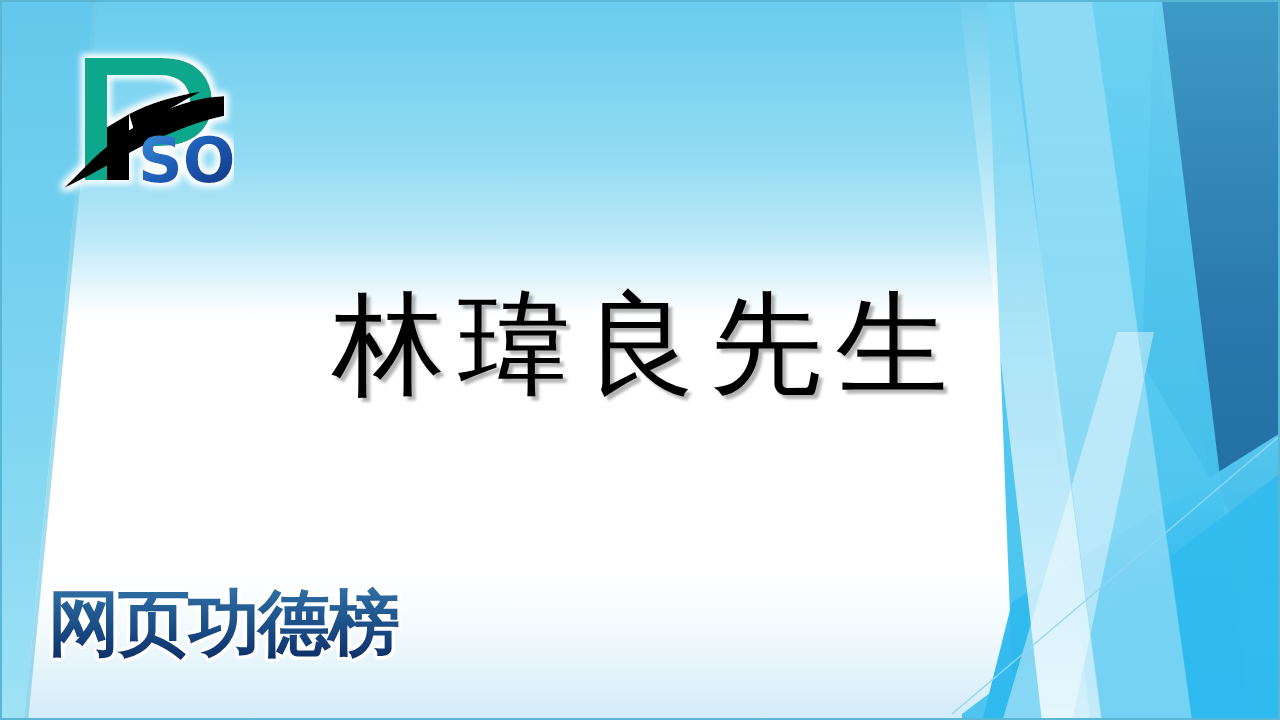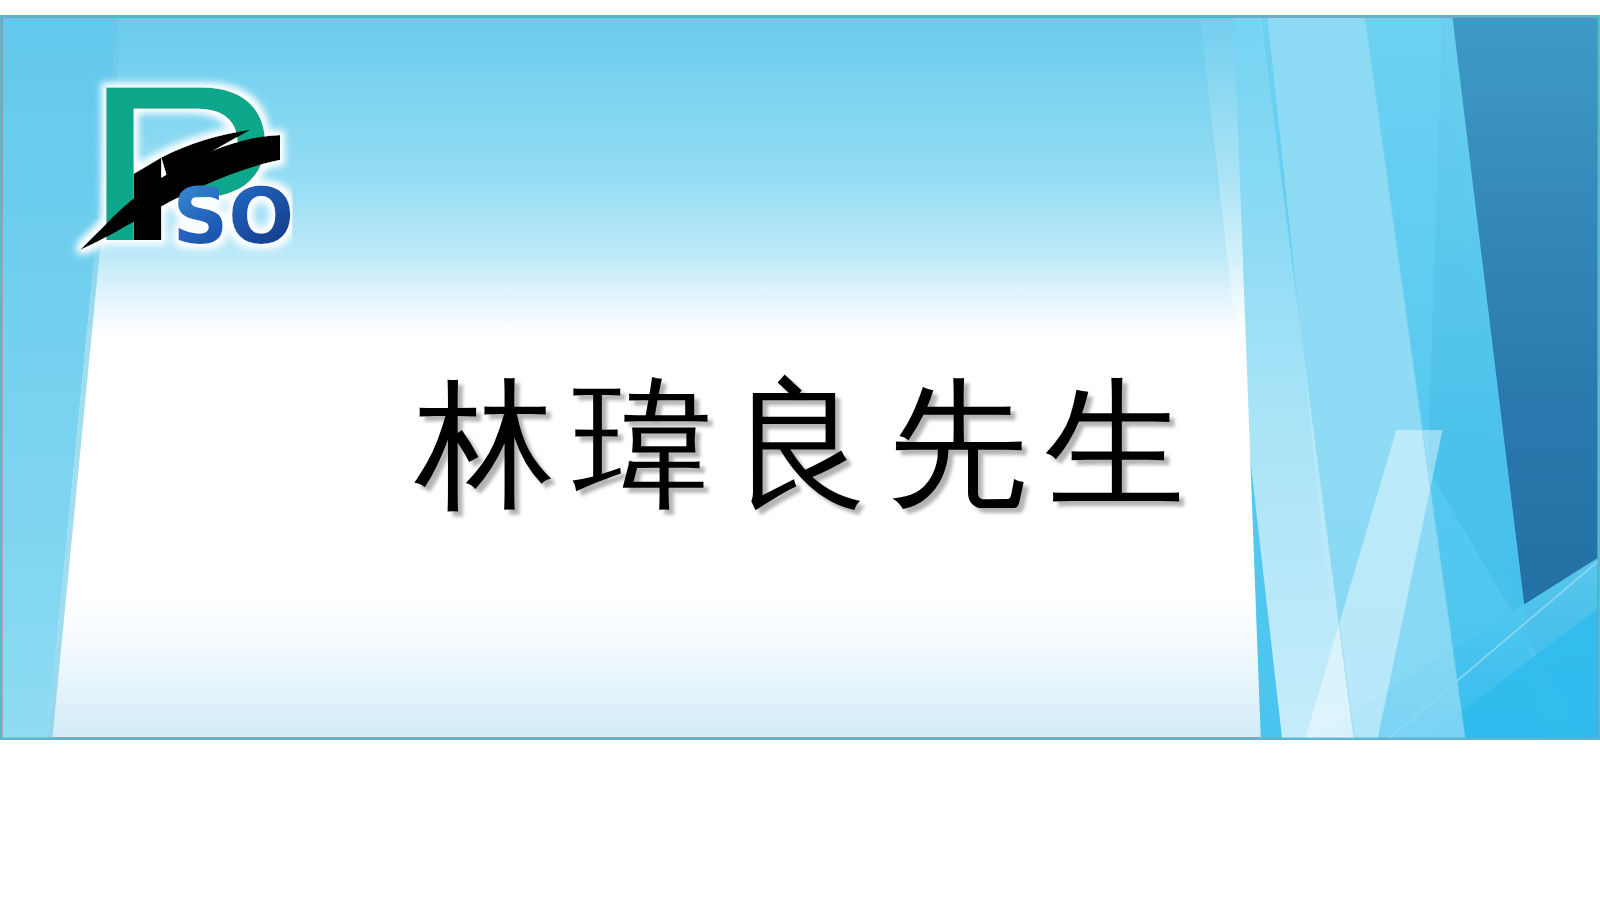--- a/index.html
+++ b/index.html
@@ -8,26 +8,25 @@
     padding: 0;
     background: #ffffff;
   }
   body {
     font-family: "Liberation Sans", sans-serif;
   }
 
   #slide {
     position: relative;
     width: 1280px;
-    height: 580px;
+    height: 720px;
     overflow: hidden;
     box-sizing: border-box;
     border: 2px solid #59b6d4;
-    background: #ef4444;
-    margin-top: 12px;
+    background: #f9a8d4;
   }
 
   
   .bg-gradient {
     position: absolute;
     inset: 0;
     background: linear-gradient(to bottom,
         #6ccced 0%,
         #74d0ef 6%,
         #93dcf3 22%,
@@ -183,14 +182,27 @@
                C28 150 48 138 70 126 C104 107 140 92 170 86 Z" fill="#000000"></path>
       <path d="M53 97 L75 84 V150 H53 Z" fill="#000000"></path>
       <path d="M75 84 C96 73 122 65 146 62 C124 74 100 88 80 101 Z" fill="#000000"></path>
 
       <text x="84" y="152" font-family="DejaVu Sans, sans-serif" font-size="62" font-weight="bold" fill="url(#gSO)">SO</text>
     </g>
   </svg>
 
   <div class="title">林瑋良先生</div>
 
+  <div class="footer-mark">
+    <svg viewBox="0 0 430 88" width="430" height="88">
+      <defs>
+        <linearGradient id="gFooter" x1="0" y1="0" x2="0" y2="1">
+          <stop offset="0%" stop-color="#3576a8"></stop>
+          <stop offset="30%" stop-color="#255f96"></stop>
+          <stop offset="70%" stop-color="#16417c"></stop>
+          <stop offset="100%" stop-color="#0d2a5f"></stop>
+        </linearGradient>
+      </defs>
+      <text x="2" y="68" font-family="DejaVu Sans, sans-serif" font-size="72" font-weight="bold" letter-spacing="-2" stroke="#ffffff" stroke-width="7" stroke-linejoin="round" paint-order="stroke" fill="url(#gFooter)">网页功德榜</text>
+    </svg>
+  </div>
 
 </div>
 
 </body></html>

